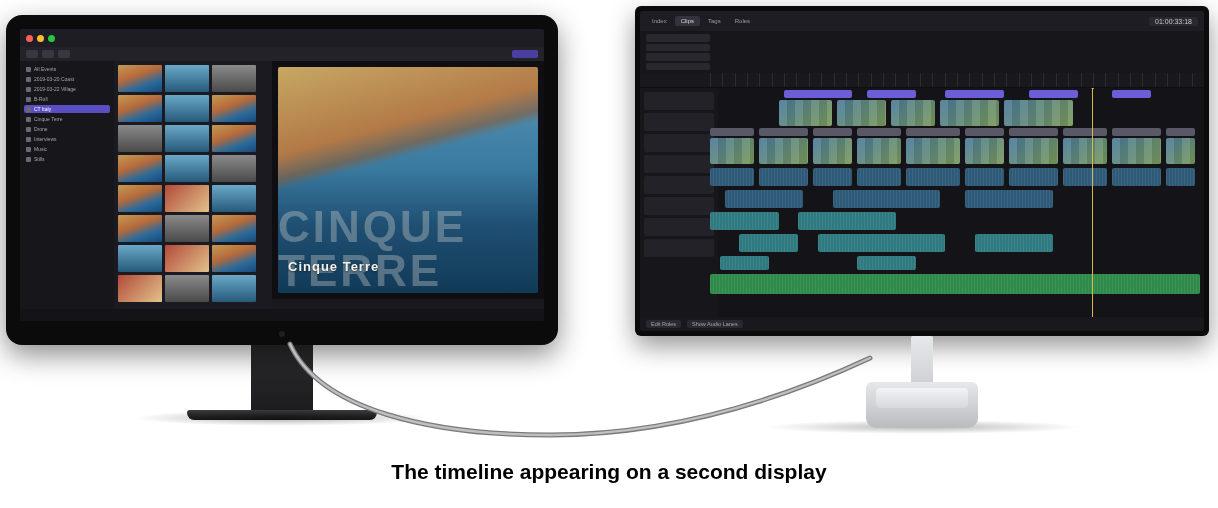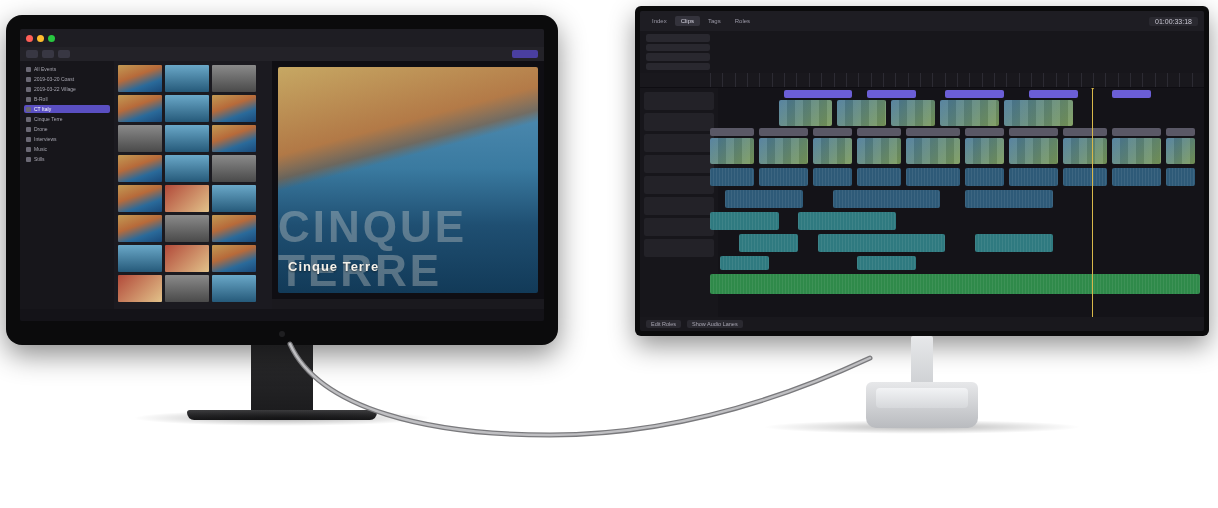--- a/index.html
+++ b/index.html
@@ -393,14 +393,15 @@
   <div class="xdr-stand-arm"></div>
   <div class="xdr-stand-base"></div>
   <div class="xdr-shadow"></div>
 </div>
 
 <svg class="cable" viewBox="0 0 760 110">
   <path d="M120,4 C150,70 260,95 380,95 C500,95 610,60 700,18" fill="none" stroke="#7a7a7d" stroke-width="5" stroke-linecap="round"></path>
   <path d="M120,4 C150,70 260,95 380,95 C500,95 610,60 700,18" fill="none" stroke="#bfbfc2" stroke-width="2.4" stroke-linecap="round"></path>
 </svg>
 
+<div class="caption">The timeline appearing on a second display</div>
 
 </div>
 
 </body></html>

